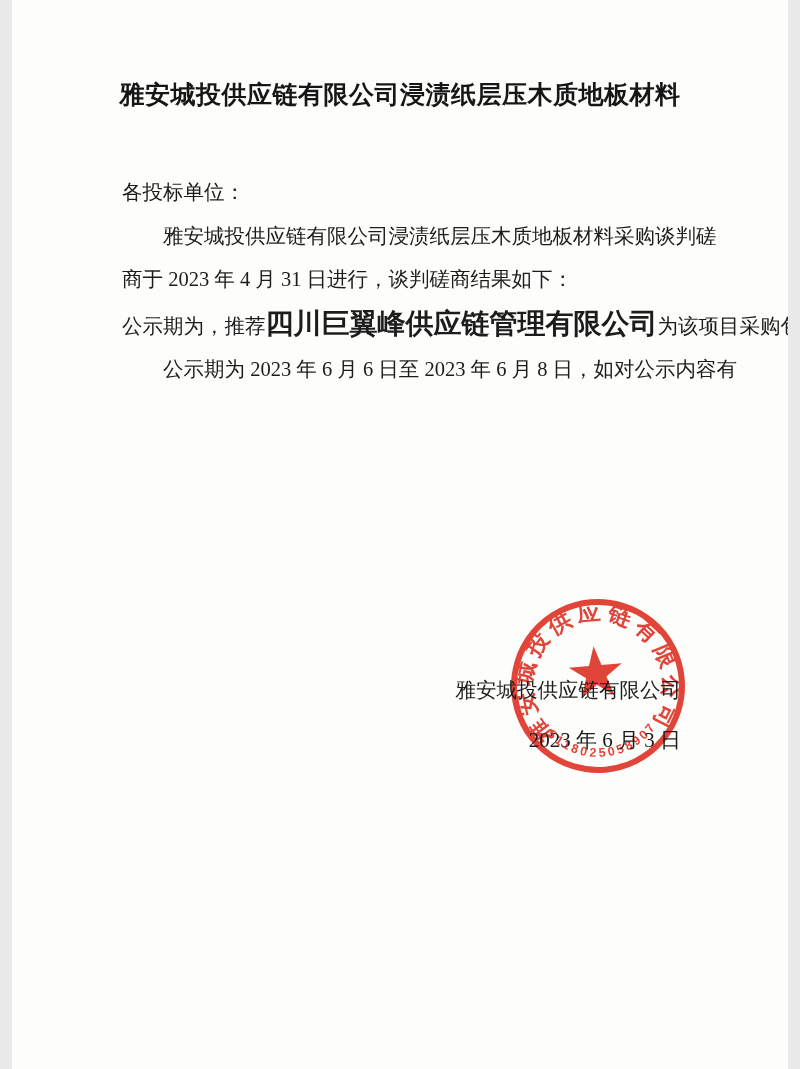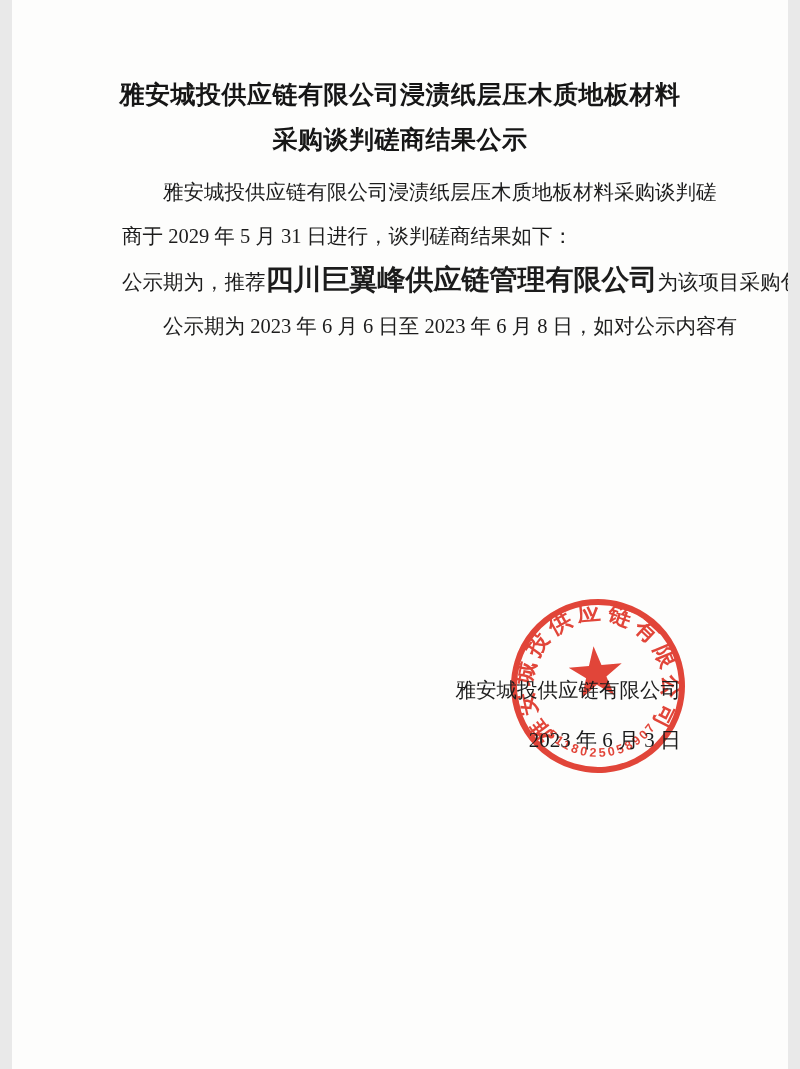--- a/index.html
+++ b/index.html
@@ -64,26 +64,26 @@
   .seal .arc-name { font-size: 23px; font-weight: 700; letter-spacing: 5px; }
   .seal .serial { font-size: 12.5px; font-weight: 700; letter-spacing: 2.8px; }
 </style>
 </head>
 <body>
 
 <div class="page">
 
   <div class="doc-title">
     <div class="title-line">雅安城投供应链有限公司浸渍纸层压木质地板材料</div>
-    <div class="title-line">采购谈判磋商结果公示</div>
   </div>
 
   <div class="body-text">
+    <div class="line">各投标单位：</div>
     <div class="line indent">雅安城投供应链有限公司浸渍纸层压木质地板材料采购谈判磋</div>
-    <div class="line">商于 2029 年 5 月 31 日进行，谈判磋商结果如下：</div>
+    <div class="line">商于 2023 年 4 月 31 日进行，谈判磋商结果如下：</div>
     <div class="line"><span>公示期为，推荐</span><span class="bold-name">四川巨翼峰供应链管理有限公司</span><span>为该项目采购包 7、</span></div>
     <div class="line indent">公示期为 2023 年 6 月 6 日至 2023 年 6 月 8 日，如对公示内容有</div>
   </div>
 
   <div class="signature">
     <div class="company">雅安城投供应链有限公司</div>
     <div class="date">2023 年 6 月 3 日</div>
   </div>
 
   <svg class="seal" viewBox="0 0 190 190" aria-hidden="true">

